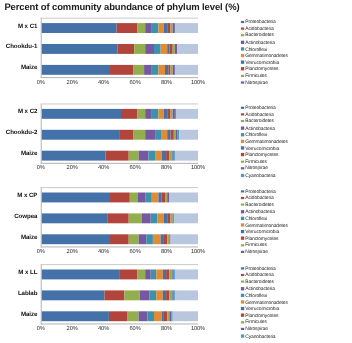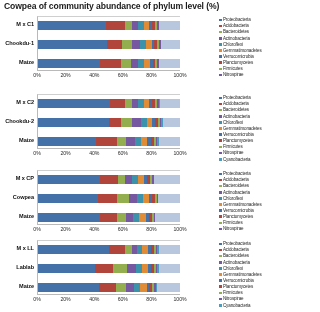--- a/index.html
+++ b/index.html
@@ -101,21 +101,21 @@
     color:#1f1f1f;
     white-space:nowrap;
     letter-spacing:-0.12px;
   }
 </style>
 </head>
 <body>
 
 <div class="page">
 
-  <div class="title">Cowpea of community abundance of phylum level (%)</div>
+  <div class="title">Percent of community abundance of phylum level (%)</div>
 
   <div id="charts-root">
       <div class="chart" style="top: 16px; height: 67px;">
         <div class="cat-labels">
           <div class="cat-label" style="top: 5px;">M x C1</div>
           <div class="cat-label" style="top: 24px;">Chookdu-1</div>
           <div class="cat-label" style="top: 43px;">Maize</div>
         </div>
         <div class="plot topline" style="height: 55px;">
           <div class="bar" style="top: 4px;">

